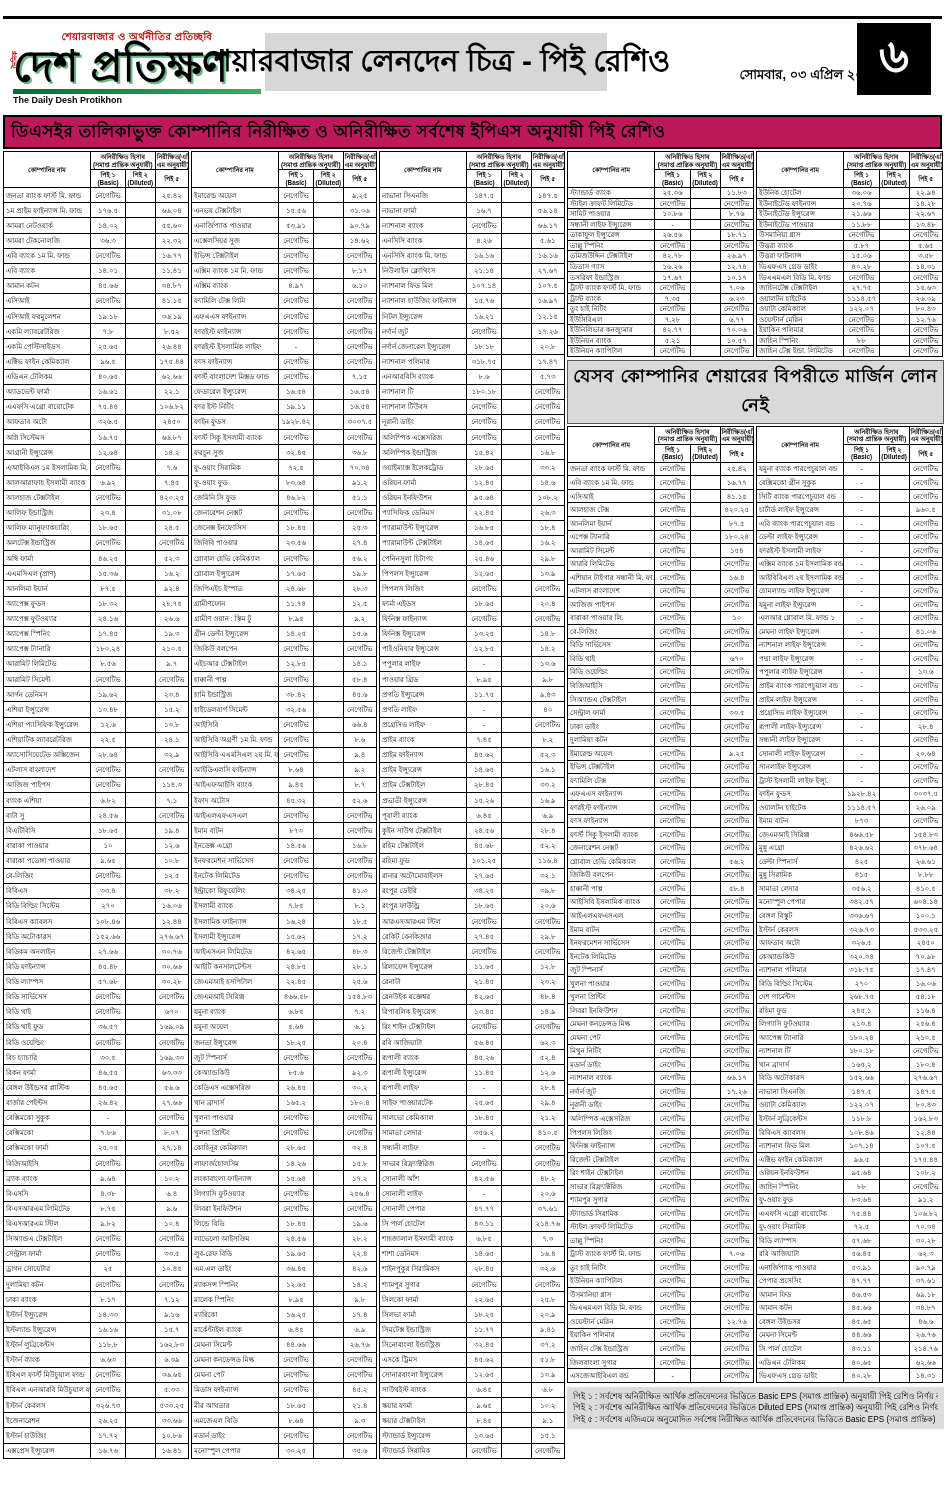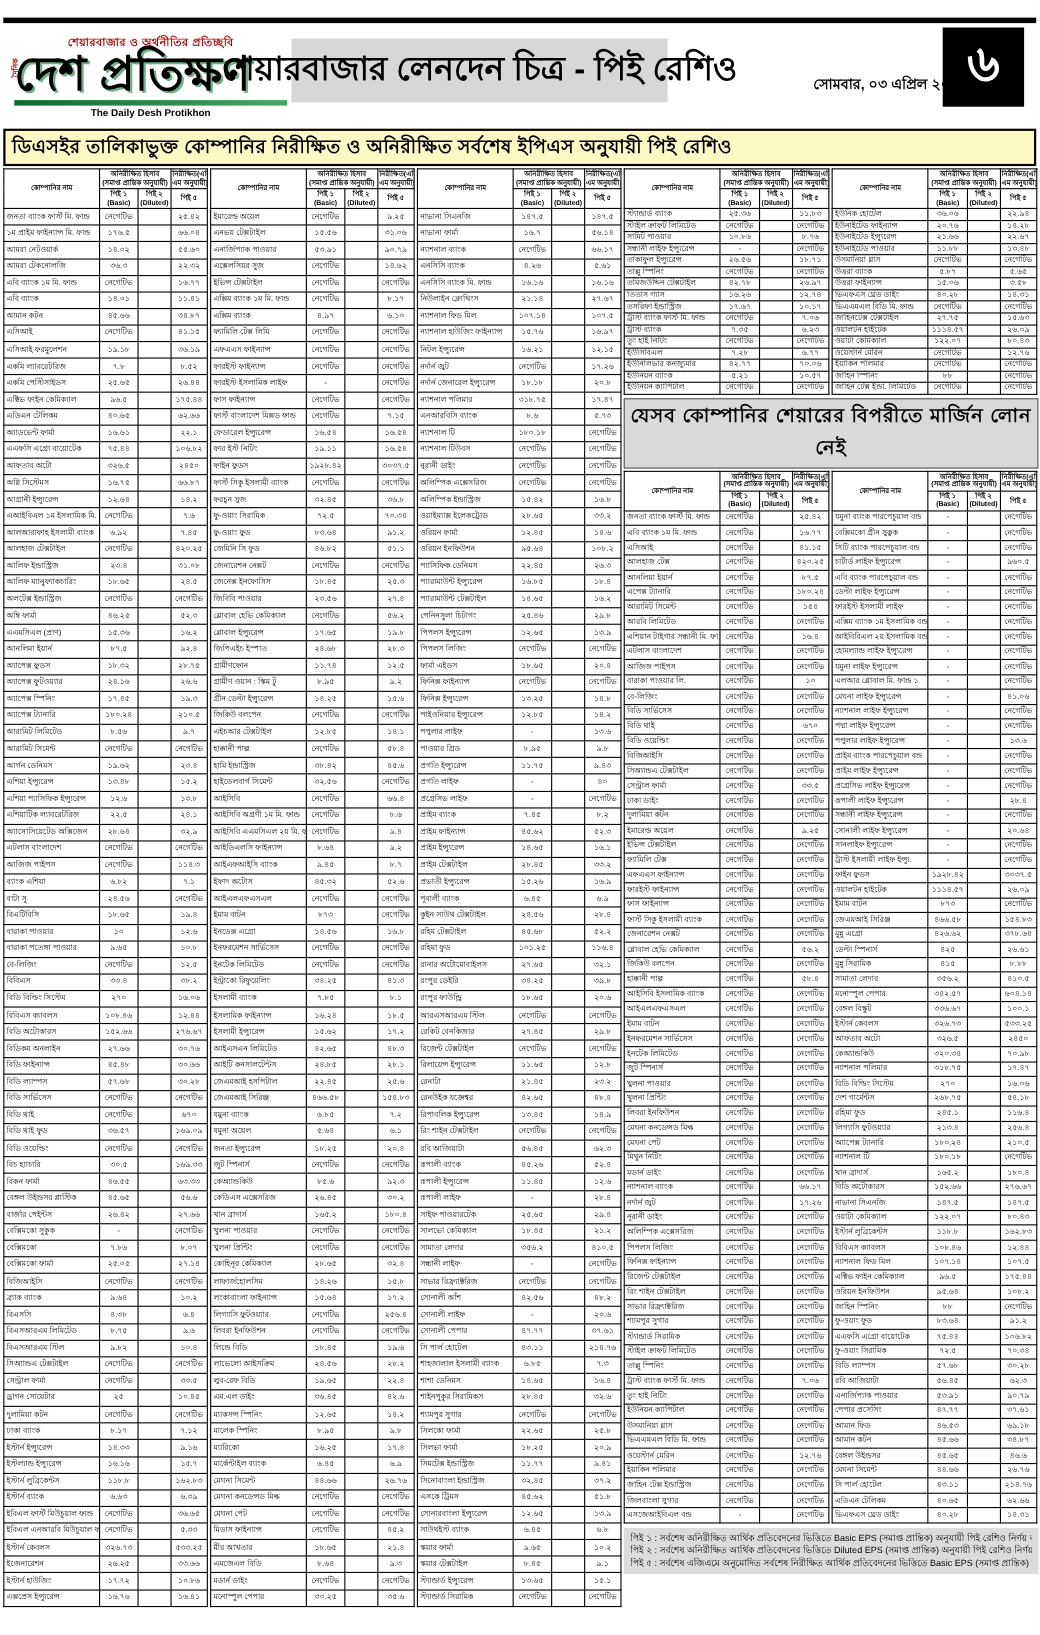--- a/index.html
+++ b/index.html
@@ -1,27 +1,27 @@
 <!DOCTYPE html>
 <html><head>
 <meta charset="utf-8">
 <style>
   html,body{margin:0;padding:0;background:#f4f4f2;}
   body{width:945px;height:1486px;overflow:hidden;font-family:"Liberation Sans","DejaVu Sans",sans-serif;color:#000;background:#fff;position:relative;}
-  .mast{position:relative;height:94px;margin:16px 3px 0 3px;border-top:5px solid #000000;}
+  .mast{position:relative;height:94px;margin:16px 3px 0 3px;border-top:3px solid #000000;}
   .logo{position:absolute;left:10px;top:10px;width:248px;}
   .tagline{color:#c00000;font-size:10px;font-weight:bold;text-align:center;letter-spacing:.5px;}
   .logotext{font-size:43px;font-weight:900;line-height:.95;white-space:nowrap;text-shadow:2px 2px 0 #6ab583;}
   .vert{position:absolute;left:-4px;top:22px;color:#c00000;font-size:7px;writing-mode:vertical-rl;transform:rotate(180deg);font-weight:bold;}
   .greenbar{height:5px;background:linear-gradient(90deg,#0a6b33,#45a866);margin-top:2px;}
-  .eng{font-size:9px;font-weight:bold;text-align:center;margin-top:1px;}
+  .eng{font-size:9px;font-weight:bold;text-align:left;margin-top:1px;}
   .titlebox{position:absolute;left:262px;top:14px;width:342px;height:58px;background:#d7d7d7;display:flex;align-items:center;justify-content:center;font-size:30px;font-weight:bold;white-space:nowrap;}
   .dateline{position:absolute;left:733px;top:46px;width:148px;text-align:center;font-size:13px;font-weight:bold;}
   .pagenum{position:absolute;left:854px;top:4px;width:74px;height:72px;background:#000;color:#fff;display:flex;align-items:center;justify-content:center;font-size:46px;font-weight:bold;}
-  .subhead{margin:2px 3px;border:2px solid #000;background:#fef9c3;font-size:17px;font-weight:bold;padding:1px 6px;letter-spacing:.5px;}
+  .subhead{margin:2px 3px;border:2px solid #000;background:#be185d;font-size:17px;font-weight:bold;padding:1px 6px;letter-spacing:.5px;}
   .content{display:flex;gap:2px;padding:0 3px;align-items:flex-start;}
   .tcol{width:186px;flex:0 0 186px;}
   .right{width:377px;flex:0 0 377px;display:flex;flex-direction:column;}
   .shorts{display:flex;gap:2px;}
   .shorts > div{width:187px;flex:0 0 187px;}
   .mhead{margin-top:3px;background:#d9d9d9;border:1px solid #555;font-size:17.5px;font-weight:bold;text-align:center;padding:2px 0;letter-spacing:1px;}
   .mtables{display:flex;gap:2px;margin-top:2px;}
   .mtables > div{width:187px;flex:0 0 187px;}
   table.pet{border-collapse:collapse;width:100%;table-layout:fixed;background:#fff;}
   .pet th,.pet td{border:1px solid #000;overflow:hidden;white-space:nowrap;}

